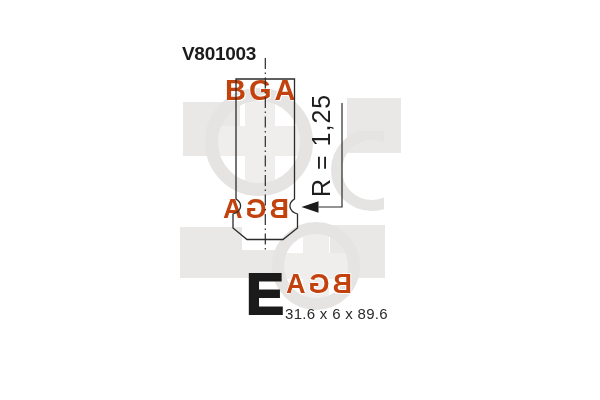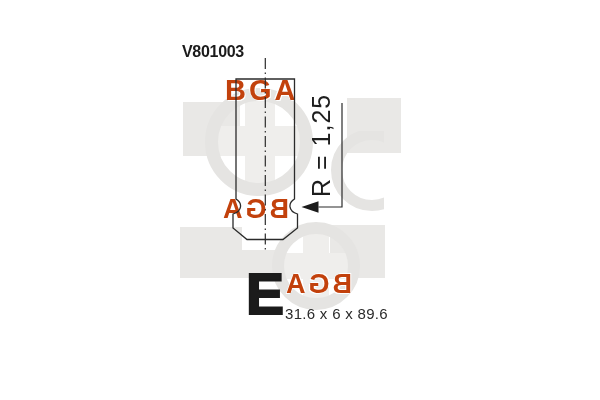--- a/index.html
+++ b/index.html
@@ -16,21 +16,21 @@
   .wm-text{
     position:absolute;font-weight:bold;color:#c2410c;letter-spacing:3px;
     text-shadow:1px 1px 0 #ffffff,-1px -1px 0 #ffffff;line-height:1;
   }
   .wm-text.mirrored{transform:scaleX(-1);}
   
   .drawing{position:absolute;left:0;top:0;z-index:1;}
   
   .part-number{
     position:absolute;left:182px;top:44px;z-index:2;
-    font-size:16px;font-weight:bold;color:#1b1b1b;letter-spacing:-0.3px;line-height:1;
+    font-size:19px;font-weight:bold;color:#1b1b1b;letter-spacing:-0.3px;line-height:1;
   }
   .radius-label{
     position:absolute;left:307px;top:197px;z-index:2;
     transform:rotate(-90deg);transform-origin:0 0;
     font-size:25px;color:#1e1e1e;letter-spacing:1px;white-space:nowrap;line-height:1.15;
   }
   .valve-marker{
     position:absolute;left:246px;top:266px;z-index:2;
     font-size:57px;font-weight:bold;color:#1b1b1b;line-height:1;
     -webkit-text-stroke:2px #1b1b1b;

